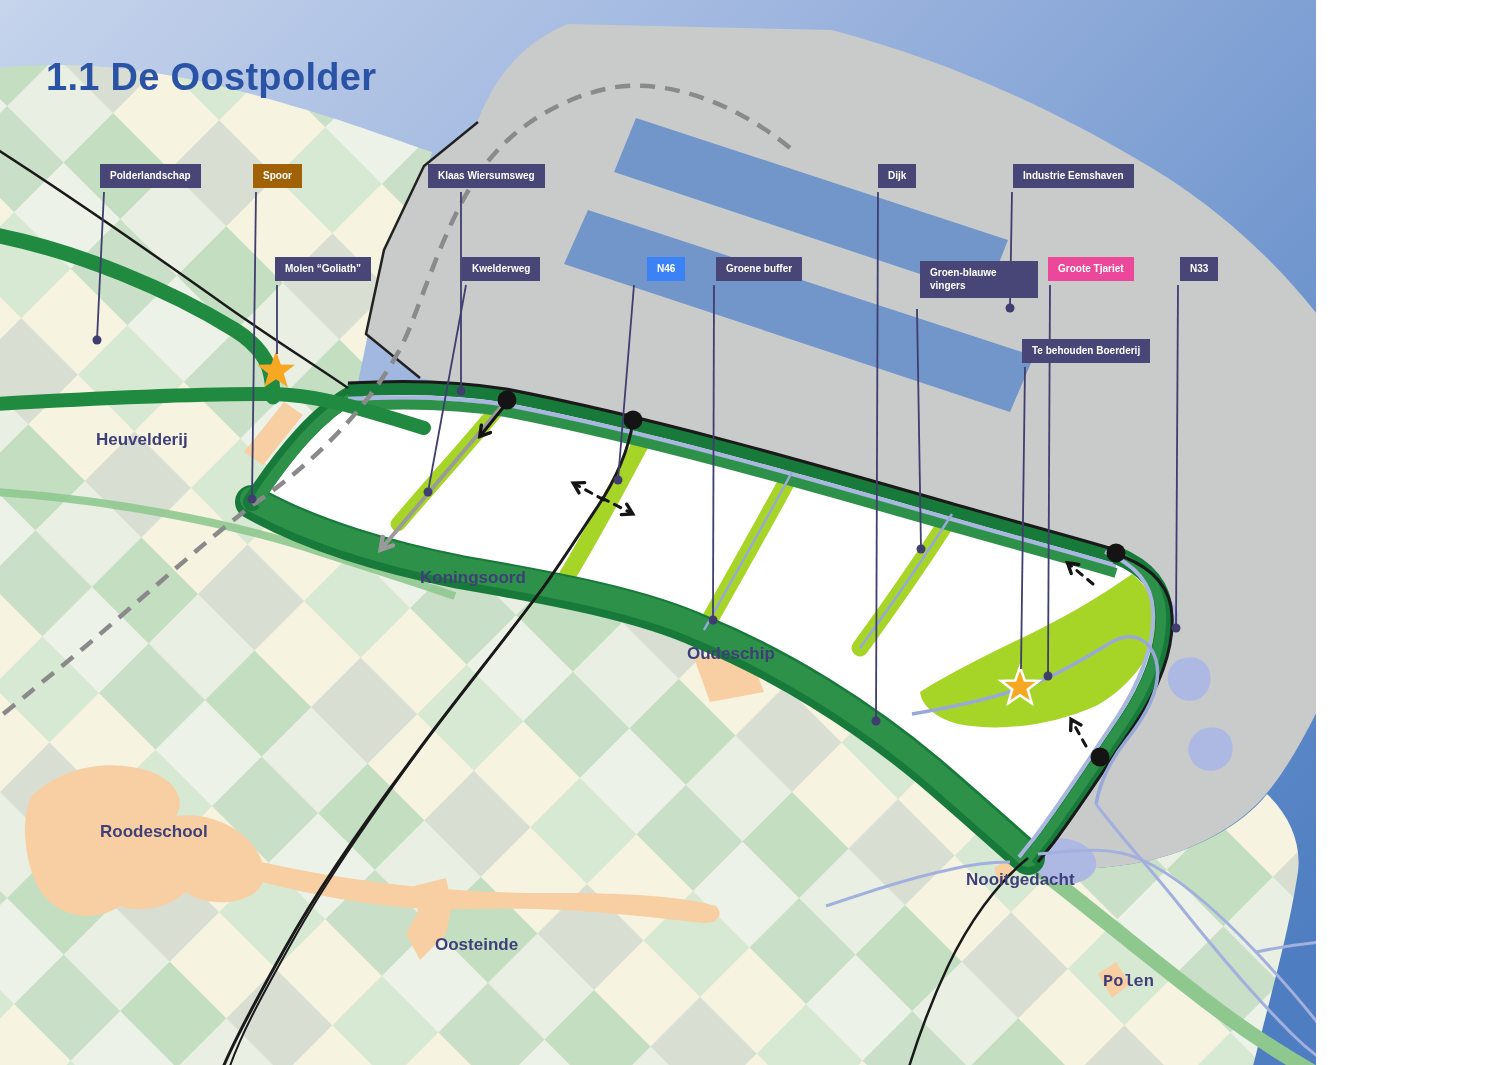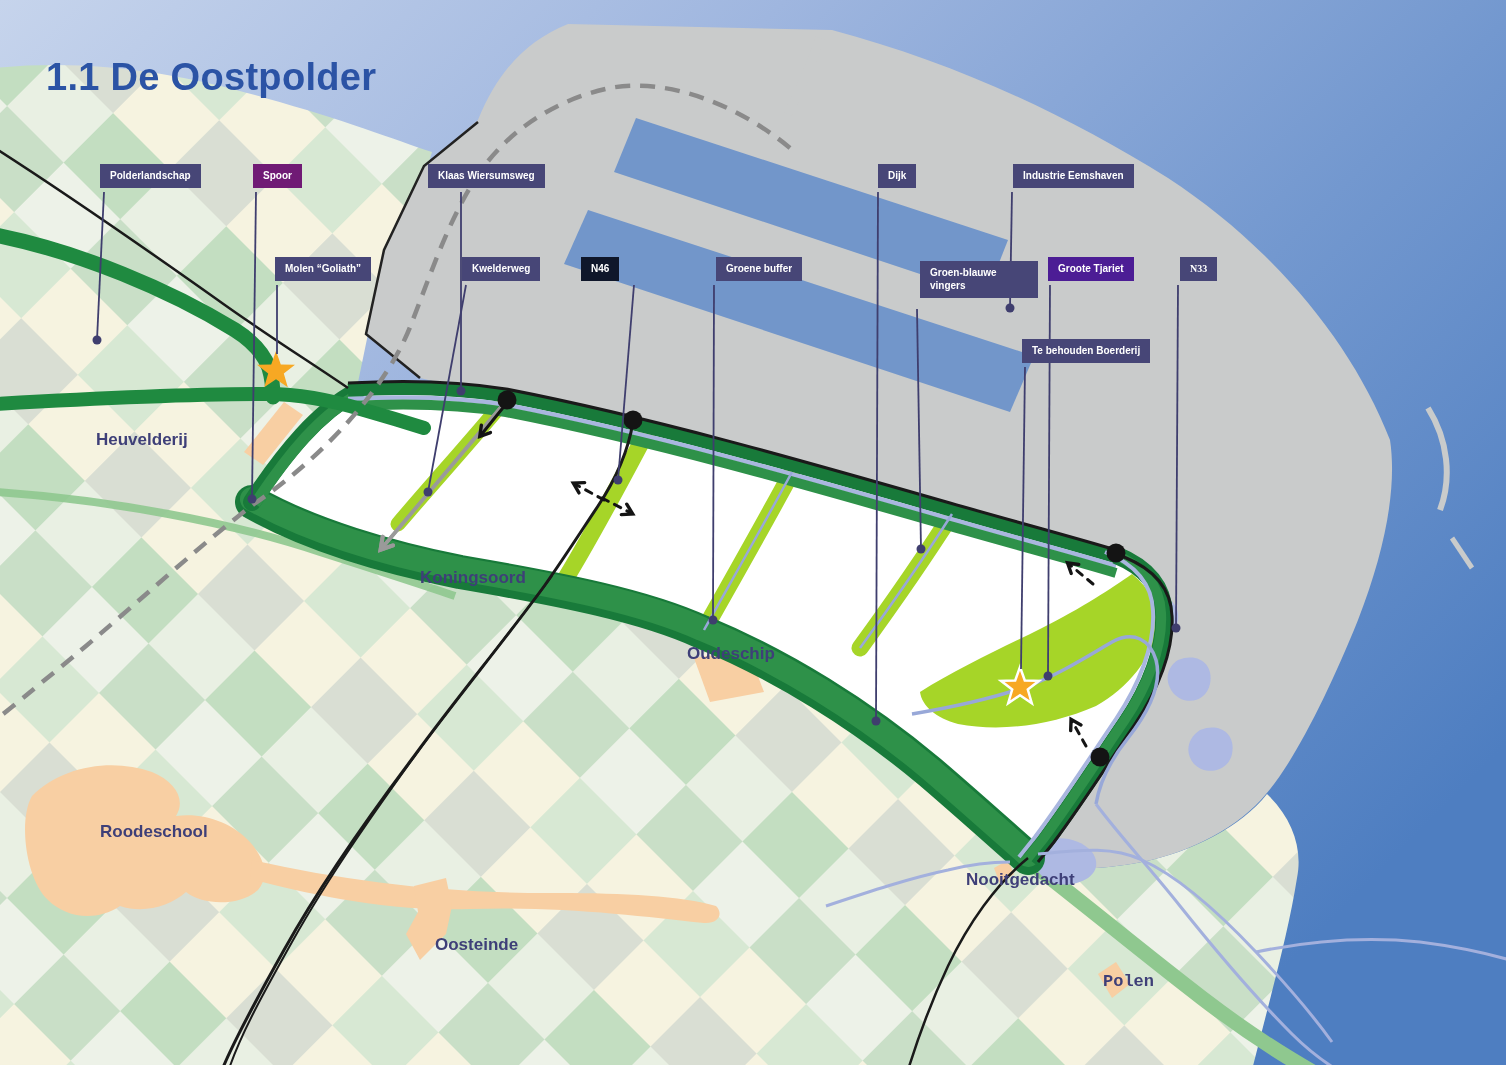--- a/index.html
+++ b/index.html
@@ -1,16 +1,16 @@
 <!DOCTYPE html>
 <html><head>
 <meta charset="utf-8">
 <style>
   html,body{margin:0;padding:0;background:#fff;}
-  .stage{position:relative;width:1506px;height:1065px;overflow:hidden;
+  .stage{position:relative;width:1316px;height:1065px;overflow:hidden;
          font-family:"Liberation Sans",sans-serif;}
   .stage svg{position:absolute;left:0;top:0;}
   #overlay{position:absolute;left:0;top:0;width:1506px;height:1065px;pointer-events:none;}
   .title{position:absolute;left:46px;top:56px;font-size:38px;font-weight:800;letter-spacing:.3px;}
   .callout{position:absolute;color:#fff;font-weight:700;font-size:10px;line-height:1.3;
            padding:5px 10px 6px 10px;white-space:nowrap;box-sizing:border-box;}
   .callout.wrap{white-space:normal;}
   .place{position:absolute;font-weight:700;font-size:17px;white-space:nowrap;margin-left:24px;}
 </style>
 </head>
@@ -185,31 +185,31 @@
         <circle cx="1048" cy="676" r="4.5" fill="#3F3E6E"></circle>
         <line x1="1178" y1="285" x2="1176" y2="628" stroke="#3F3E6E" stroke-width="1.8"></line>
         <circle cx="1176" cy="628" r="4.5" fill="#3F3E6E"></circle>
         <line x1="1025" y1="367" x2="1021" y2="669" stroke="#3F3E6E" stroke-width="1.8"></line>
       </g>
 </svg>
 
 <div id="overlay">
   <div class="title" style="color: rgb(43, 83, 165);">1.1 De Oostpolder</div>
 <div class="callout" style="left: 100px; top: 164px; background: rgb(71, 70, 119); color: rgb(255, 255, 255);">Polderlandschap</div>
-      <div class="callout" style="left: 253px; top: 164px; background: #701a75; color: rgb(255, 255, 255);">Spoor</div>
+      <div class="callout" style="left: 253px; top: 164px; background: #a16207; color: rgb(255, 255, 255);">Spoor</div>
       <div class="callout" style="left: 428px; top: 164px; background: rgb(71, 70, 119); color: rgb(255, 255, 255);">Klaas Wiersumsweg</div>
       <div class="callout" style="left: 878px; top: 164px; background: rgb(71, 70, 119); color: rgb(255, 255, 255);">Dijk</div>
       <div class="callout" style="left: 1013px; top: 164px; background: rgb(71, 70, 119); color: rgb(255, 255, 255);">Industrie Eemshaven</div>
       <div class="callout" style="left: 275px; top: 257px; background: rgb(71, 70, 119); color: rgb(255, 255, 255);">Molen “Goliath”</div>
       <div class="callout" style="left: 462px; top: 257px; background: rgb(71, 70, 119); color: rgb(255, 255, 255);">Kwelderweg</div>
-      <div class="callout" style="left: 581px; top: 257px; background: #0f172a; color: rgb(255, 255, 255);">N46</div>
+      <div class="callout" style="left: 647px; top: 257px; background: #3b82f6; color: rgb(255, 255, 255);">N46</div>
       <div class="callout" style="left: 716px; top: 257px; background: rgb(71, 70, 119); color: rgb(255, 255, 255);">Groene buffer</div>
       <div class="callout wrap" style="left: 920px; top: 261px; max-width: 118px; background: rgb(71, 70, 119); color: rgb(255, 255, 255);">Groen-blauwe vingers</div>
-      <div class="callout" style="left: 1048px; top: 257px; background: #4c1d95; color: rgb(255, 255, 255);">Groote Tjariet</div>
-      <div class="callout" style="left: 1180px; top: 257px; background: rgb(71, 70, 119); color: rgb(255, 255, 255); font-family: Liberation Serif, serif;">N33</div>
+      <div class="callout" style="left: 1048px; top: 257px; background: #ec4899; color: rgb(255, 255, 255);">Groote Tjariet</div>
+      <div class="callout" style="left: 1180px; top: 257px; background: rgb(71, 70, 119); color: rgb(255, 255, 255);">N33</div>
       <div class="callout" style="left: 1022px; top: 339px; background: rgb(71, 70, 119); color: rgb(255, 255, 255);">Te behouden Boerderij</div>
       <div class="place" style="left: 72px; top: 430px; color: rgb(62, 63, 120);">Heuvelderij</div>
       <div class="place" style="left: 396px; top: 568px; color: rgb(62, 63, 120);">Koningsoord</div>
       <div class="place" style="left: 663px; top: 644px; color: rgb(62, 63, 120);">Oudeschip</div>
       <div class="place" style="left: 76px; top: 822px; color: rgb(62, 63, 120);">Roodeschool</div>
       <div class="place" style="left: 411px; top: 935px; color: rgb(62, 63, 120);">Oosteinde</div>
       <div class="place" style="left: 942px; top: 870px; color: rgb(62, 63, 120);">Nooitgedacht</div>
       <div class="place" style="left: 1079px; top: 972px; color: rgb(62, 63, 120); font-family: Liberation Mono, monospace;">Polen</div>
     </div>
 

